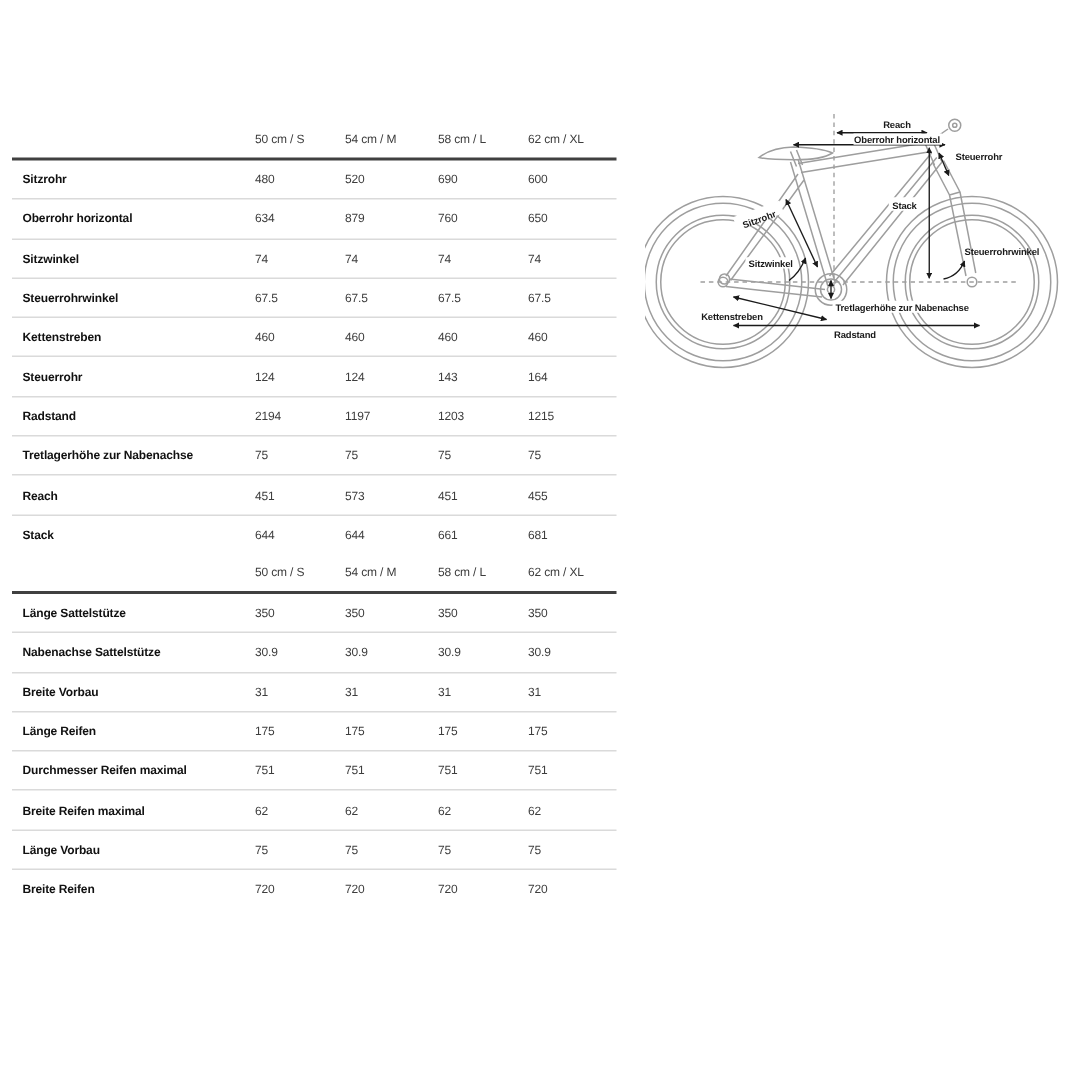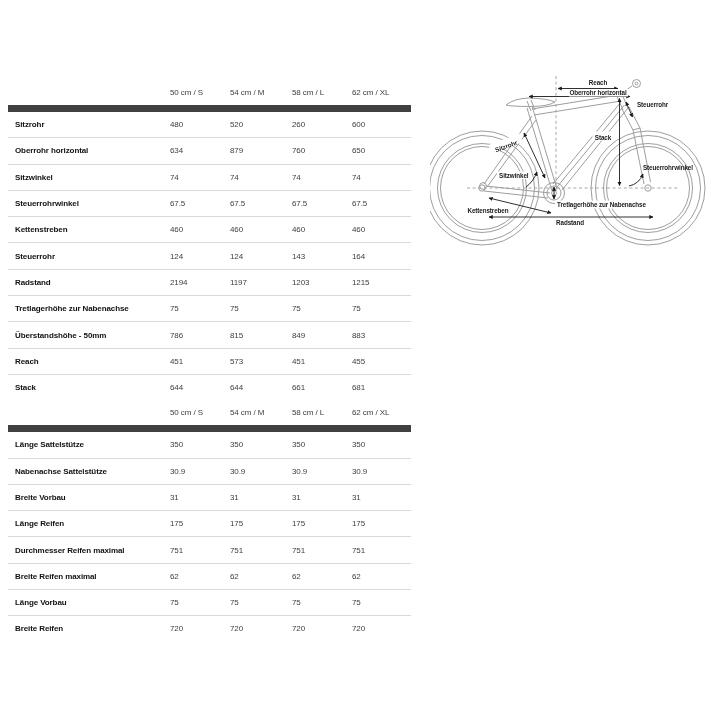--- a/index.html
+++ b/index.html
@@ -11,21 +11,21 @@
   #page{position:relative;width:720px;height:720px;background:#fff;}
 
   
   #spec-table{
     position:absolute;left:8px;top:80px;width:403px;
     font-size:8px;letter-spacing:-0.1px;
   }
   .thead{
     display:grid;grid-template-columns:162px 60px 62px 60px 1fr;
     height:25px;align-items:center;color:#3d3d3d;
-    border-bottom:7px solid #404040;
+    border-bottom:2px solid #404040;
   }
   .trow{
     display:grid;grid-template-columns:162px 60px 62px 60px 1fr;
     height:25.3px;align-items:center;
     border-bottom:1px solid #dadada;
   }
   .rows-block .trow:last-child{border-bottom:none;}
   .tlabel{font-weight:bold;color:#111;padding-left:7px;}
   .tval{color:#3d3d3d;}
 
@@ -48,21 +48,21 @@
         <div class="tval">50 cm / S</div>
         <div class="tval">54 cm / M</div>
         <div class="tval">58 cm / L</div>
         <div class="tval">62 cm / XL</div>
       </div>
     <div class="rows-block">
         <div class="trow">
           <div class="tlabel">Sitzrohr</div>
           <div class="tval">480</div>
           <div class="tval">520</div>
-          <div class="tval">260</div>
+          <div class="tval">690</div>
           <div class="tval">600</div>
         </div>
         <div class="trow">
           <div class="tlabel">Oberrohr horizontal</div>
           <div class="tval">634</div>
           <div class="tval">879</div>
           <div class="tval">760</div>
           <div class="tval">650</div>
         </div>
         <div class="trow">
@@ -99,27 +99,20 @@
           <div class="tval">1197</div>
           <div class="tval">1203</div>
           <div class="tval">1215</div>
         </div>
         <div class="trow">
           <div class="tlabel">Tretlagerhöhe zur Nabenachse</div>
           <div class="tval">75</div>
           <div class="tval">75</div>
           <div class="tval">75</div>
           <div class="tval">75</div>
-        </div>
-        <div class="trow">
-          <div class="tlabel">Überstandshöhe - 50mm</div>
-          <div class="tval">786</div>
-          <div class="tval">815</div>
-          <div class="tval">849</div>
-          <div class="tval">883</div>
         </div>
         <div class="trow">
           <div class="tlabel">Reach</div>
           <div class="tval">451</div>
           <div class="tval">573</div>
           <div class="tval">451</div>
           <div class="tval">455</div>
         </div>
         <div class="trow">
           <div class="tlabel">Stack</div>

